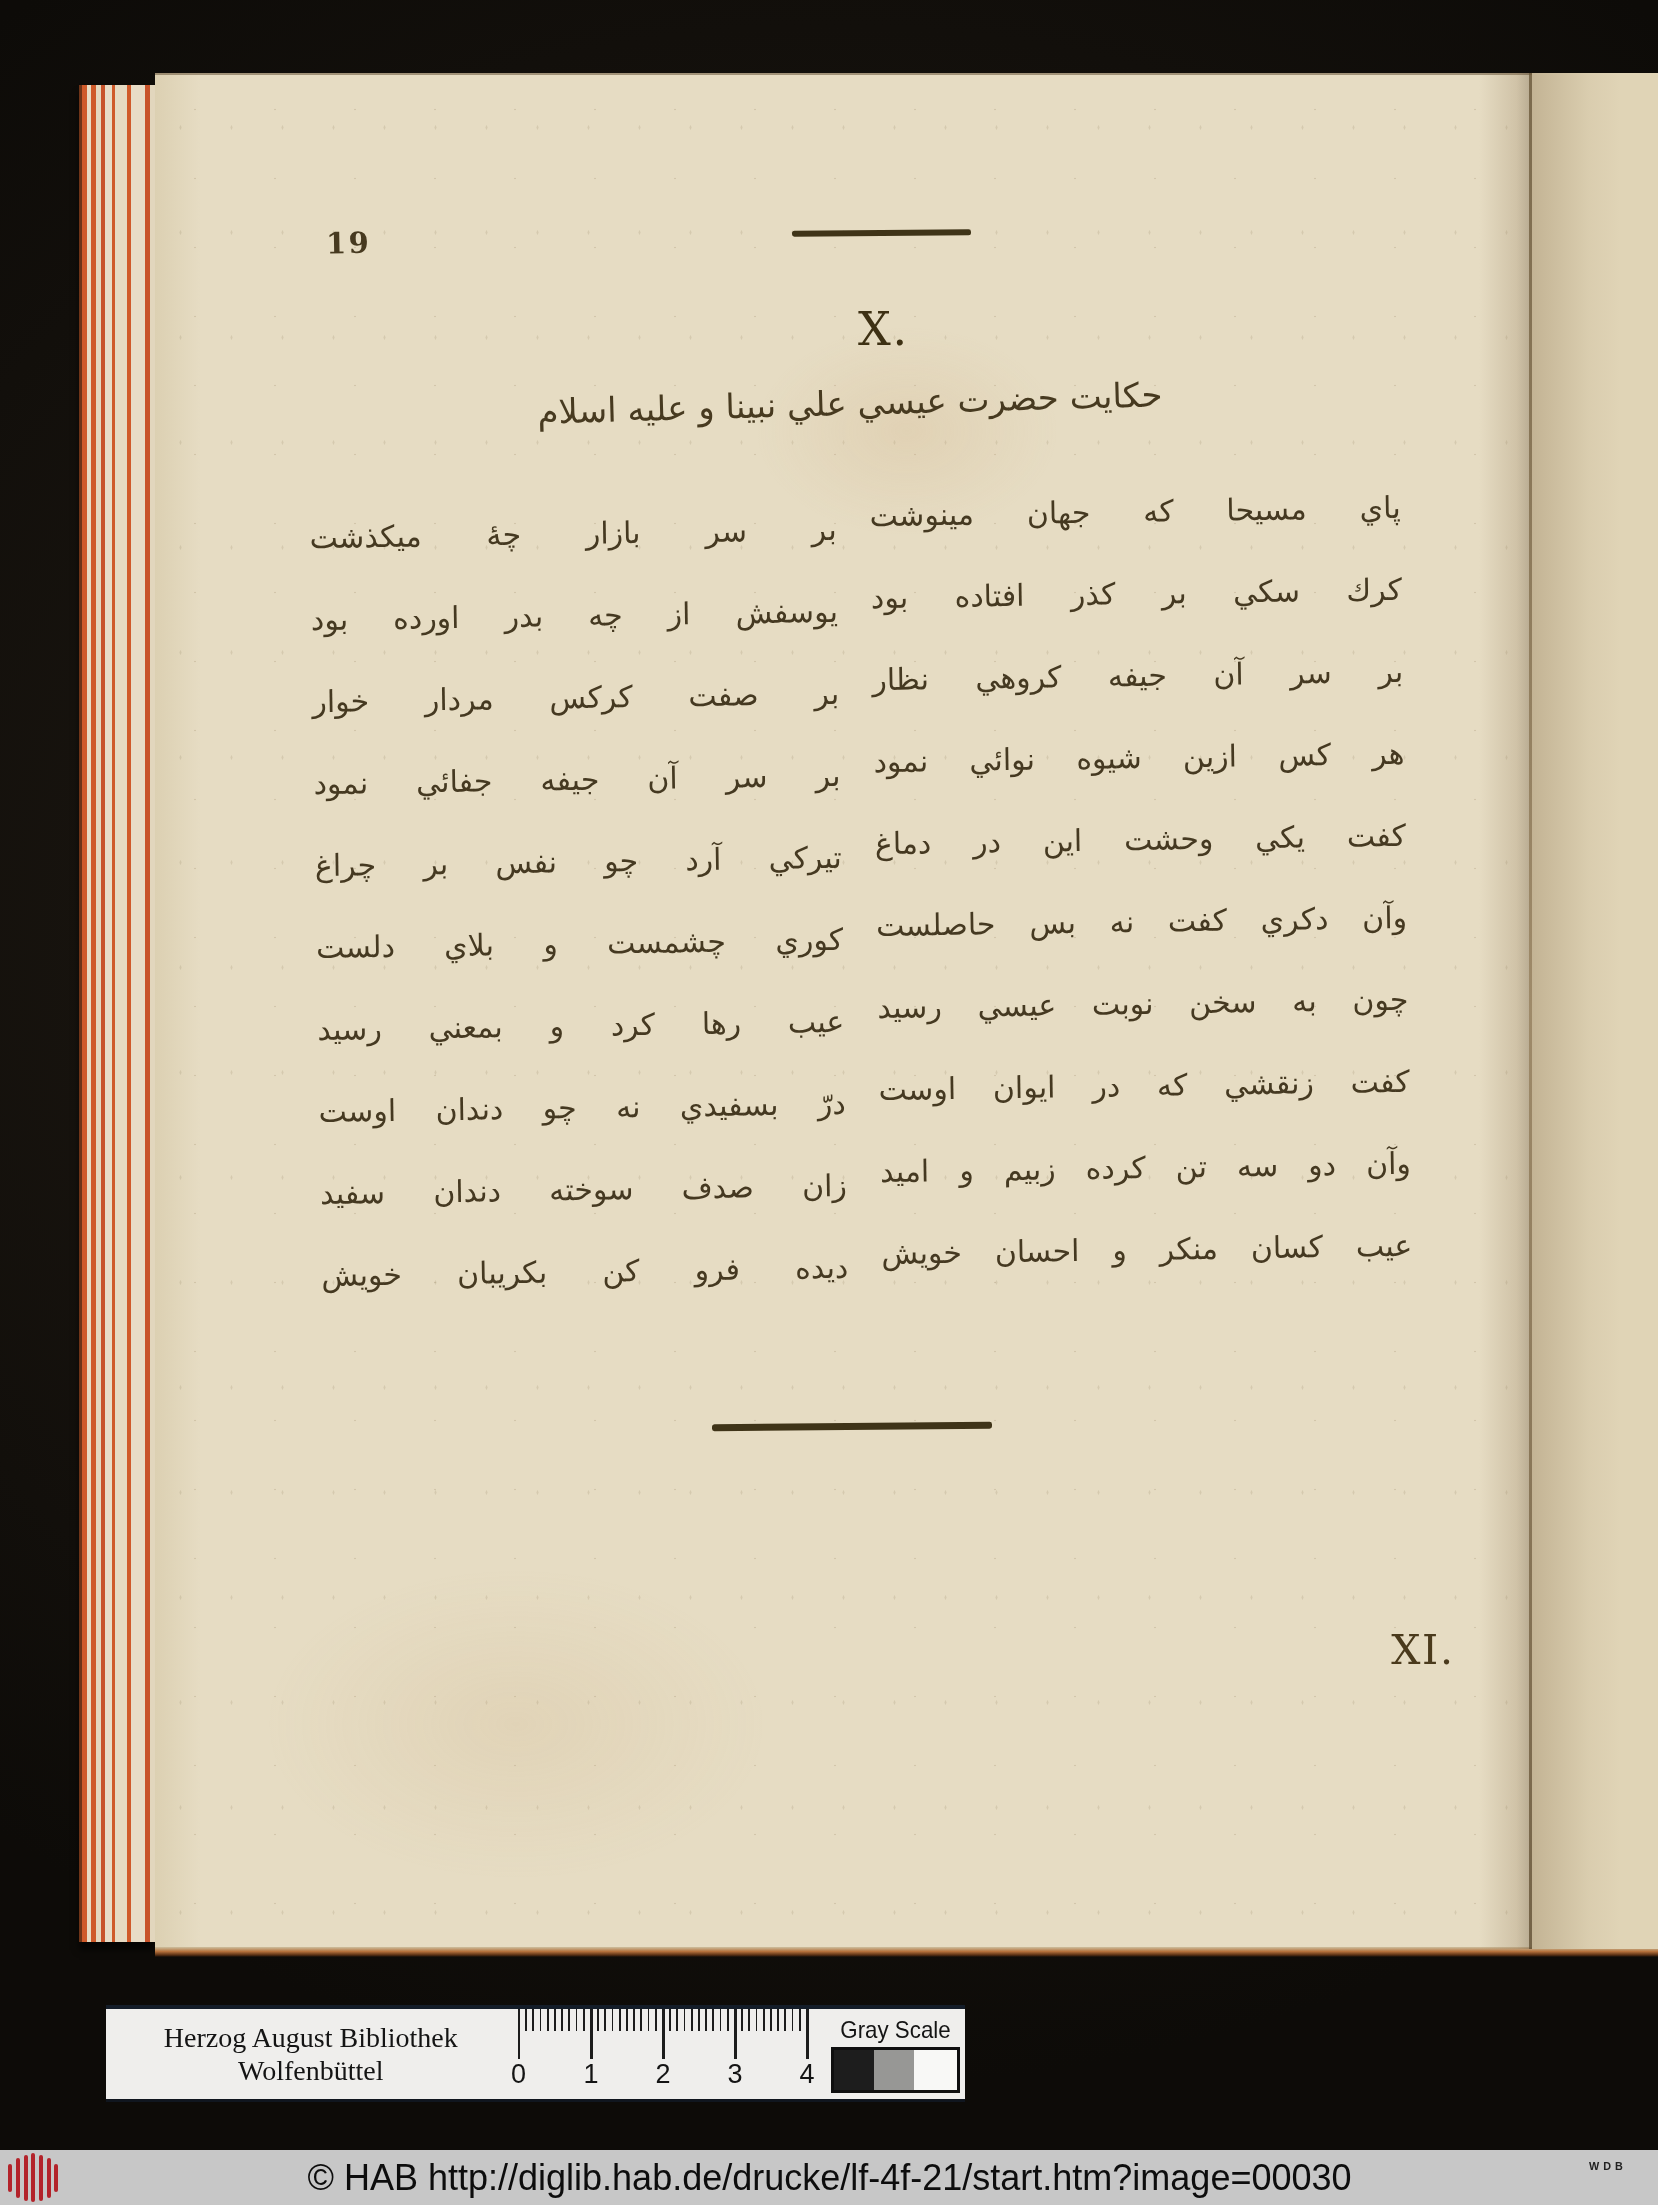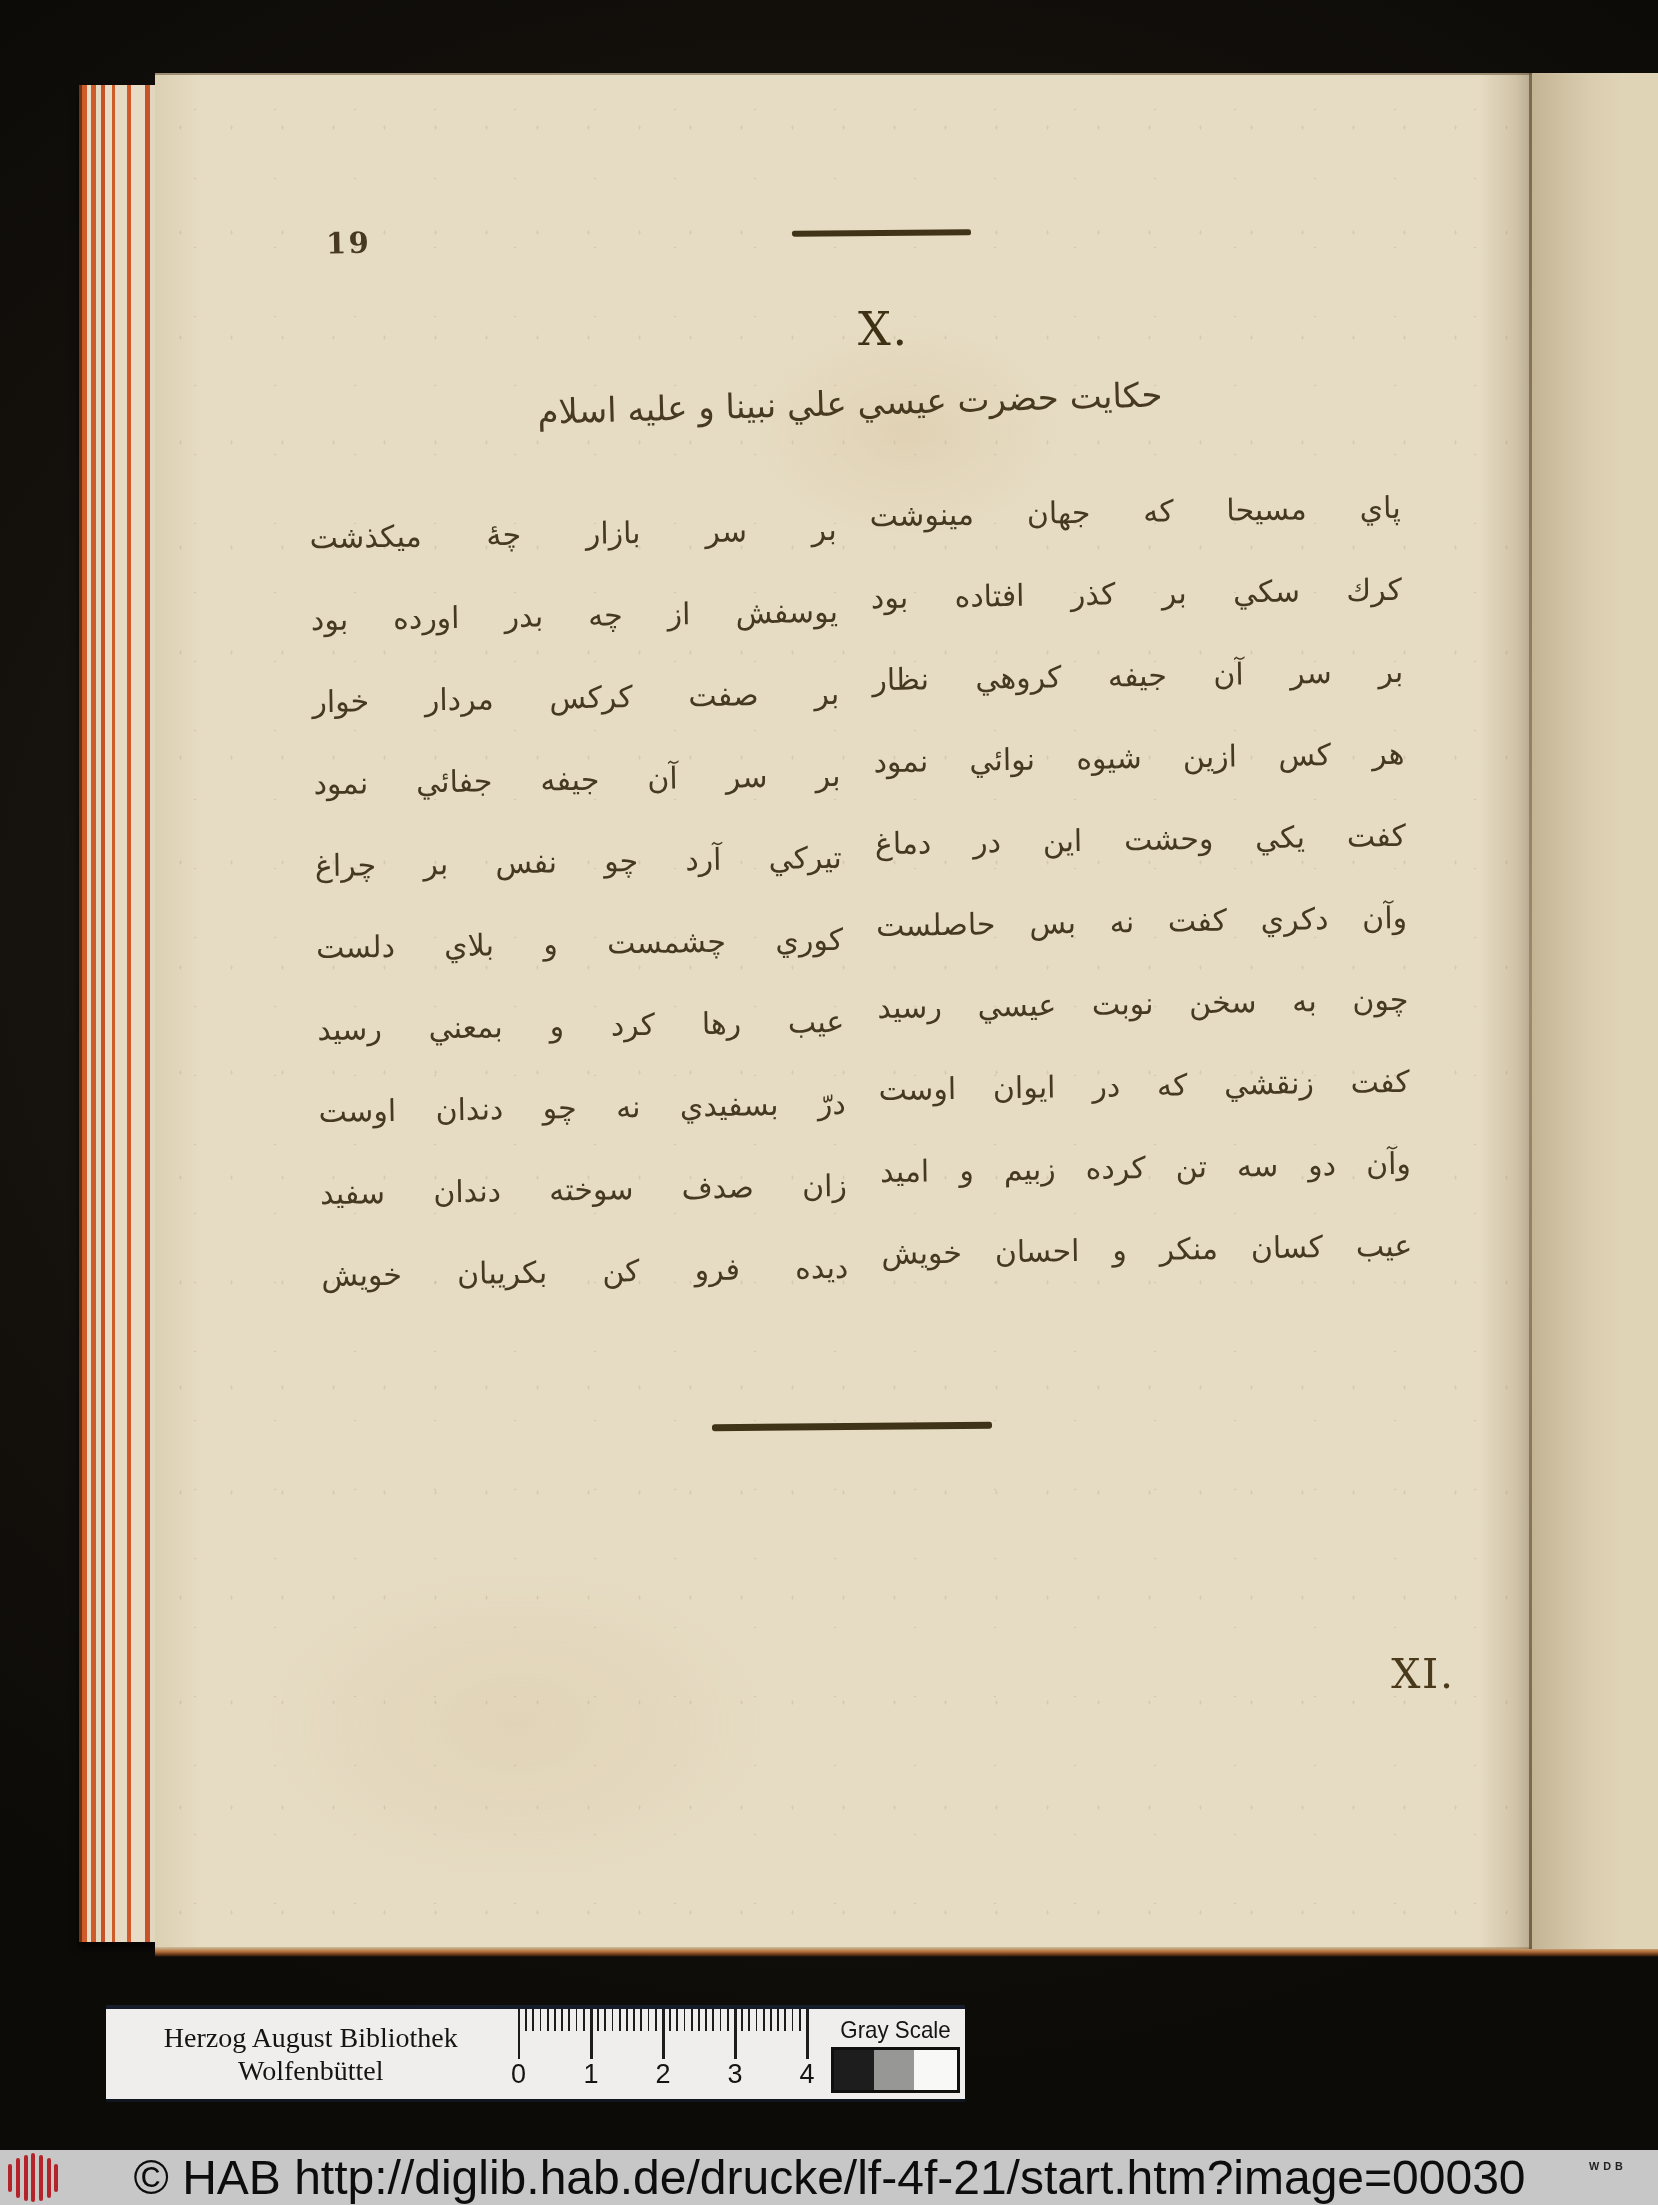--- a/index.html
+++ b/index.html
@@ -72,21 +72,21 @@
     transform:rotate(-.9deg); transform-origin:top center;
   }
   .verse-col .verse-line{
     height:82px; line-height:82px;
     text-align:justify; text-align-last:justify; word-spacing:3.3px;
   }
   .col-first{left:869px; top:471px; width:531px;}
   .col-second{left:309px; top:493px; width:527px;}
   .catchword{
     position:absolute; left:1373px; top:1626px; width:100px; text-align:center;
-    font-family:"DejaVu Serif", serif; font-size:41px; color:#4a3a1c; letter-spacing:1.7px;margin-top:24px;
+    font-family:"DejaVu Serif", serif; font-size:41px; color:#4a3a1c; letter-spacing:1.7px;
   }
 
   
   .colorbar{
     position:absolute; left:106px; top:2005px; width:859px; height:90px;
     background:#efeeec; border-top:4.1px solid #141d29; border-bottom:3.3px solid #10161f;
   }
   .institution{
     position:absolute; left:8.3px; top:11.6px; width:393px; text-align:center;
     font-family:"Liberation Serif", serif; font-weight:normal; color:#141414;
@@ -118,21 +118,21 @@
   .patch-black{width:40px; background:#1d1d1d;}
   .patch-gray{width:40px; background:#979795;}
   .patch-white{flex:1; background:#f8f8f6;}
 
   
   .footer{
     position:absolute; left:0; top:2150px; width:1659px; height:56px; background:#c7c7c7;
   }
   .copyright{
     position:absolute; left:0; top:0; width:100%; height:40px; line-height:56px;
-    text-align:center; font-family:"Liberation Sans", sans-serif; font-size:48px; color:#0d0d0d;
+    text-align:center; font-family:"Liberation Sans", sans-serif; font-size:36px; color:#0d0d0d;
   }
   .hab-logo{
     position:absolute; left:8.3px; top:3.3px; height:49px; width:50px;
     display:flex; align-items:center; justify-content:space-between;
   }
   .hab-logo i{display:block; width:4.1px; background:#b3232a; border-radius:2.5px;}
   .b1{height:28px;} .b2{height:40px;} .b3{height:46px;} .b4{height:49px;}
   .b5{height:46px;} .b6{height:40px;} .b7{height:28px;}
   .wdb{
     position:absolute; right:32px; top:10px;

